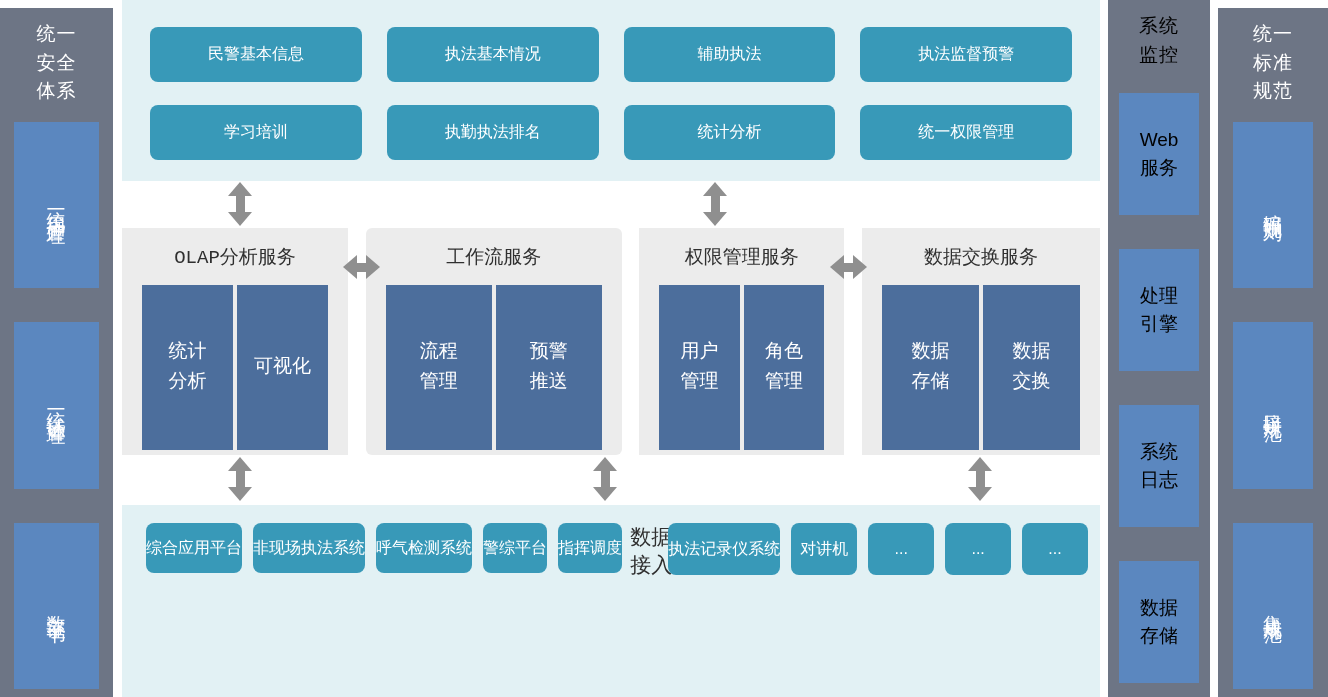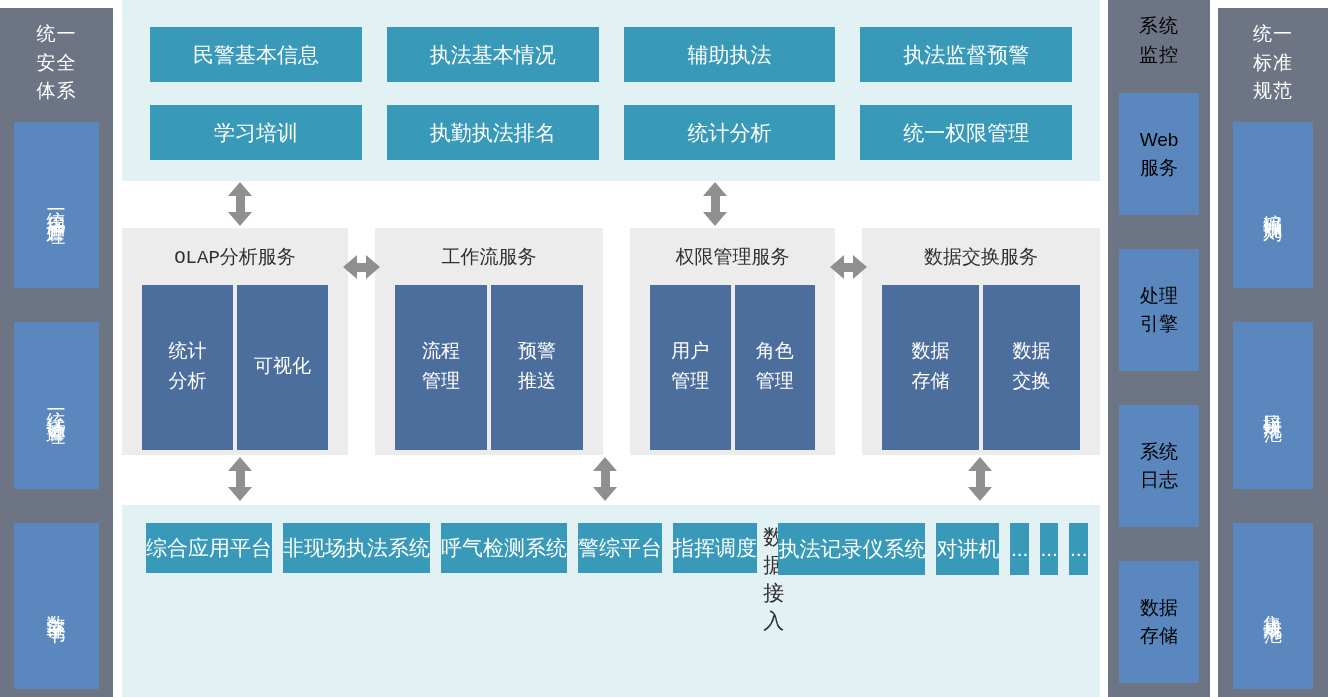--- a/index.html
+++ b/index.html
@@ -51,33 +51,33 @@
   
   .top-section {
     position:absolute; left:122px; top:0; width:978px; height:181px;
     background:var(--light-bg,#e2f1f4);
     padding:27px 28px 21px; display:flex; flex-direction:column; justify-content:space-between;
   }
   .btn-row4 { display:grid; grid-template-columns:repeat(4,1fr); gap:25px; height:55px; }
   .teal-btn {
     background:var(--teal,#3899b8); color:#fff;
     display:flex; align-items:center; justify-content:center;
-    font-size:21px; white-space:nowrap;
+    font-size:16px; white-space:nowrap;border-radius:8px;
   }
 
   
   .middle-section {
     position:absolute; left:122px; top:228px; width:978px; height:227px;
     display:flex; justify-content:space-between;font-family:Liberation Mono, monospace;
   }
   .panel {
     background:var(--panel-bg,#ececec); height:227px;
     padding:0 20px 5px; display:flex; flex-direction:column;
   }
-  .panel.p1 { width:226px; } .panel.p2 { width:228px; }
+  .panel.p1 { width:226px; } .panel.p2 { width:256px;border-radius:6px; }
   .panel.p3 { width:205px; } .panel.p4 { width:238px; }
   .panel-title {
     height:57px; display:flex; align-items:center; justify-content:center;
     font-size:19px; color:var(--title-text,#2f2f2f); white-space:nowrap;
   }
   .panel-boxes { flex:1; display:flex; gap:4px; }
   .dark-box {
     flex:1; background:var(--dark-box,#4c6e9c); color:#fff;
     display:flex; align-items:center; justify-content:center;
     text-align:center; font-size:19px; line-height:1.55; white-space:pre-line;

